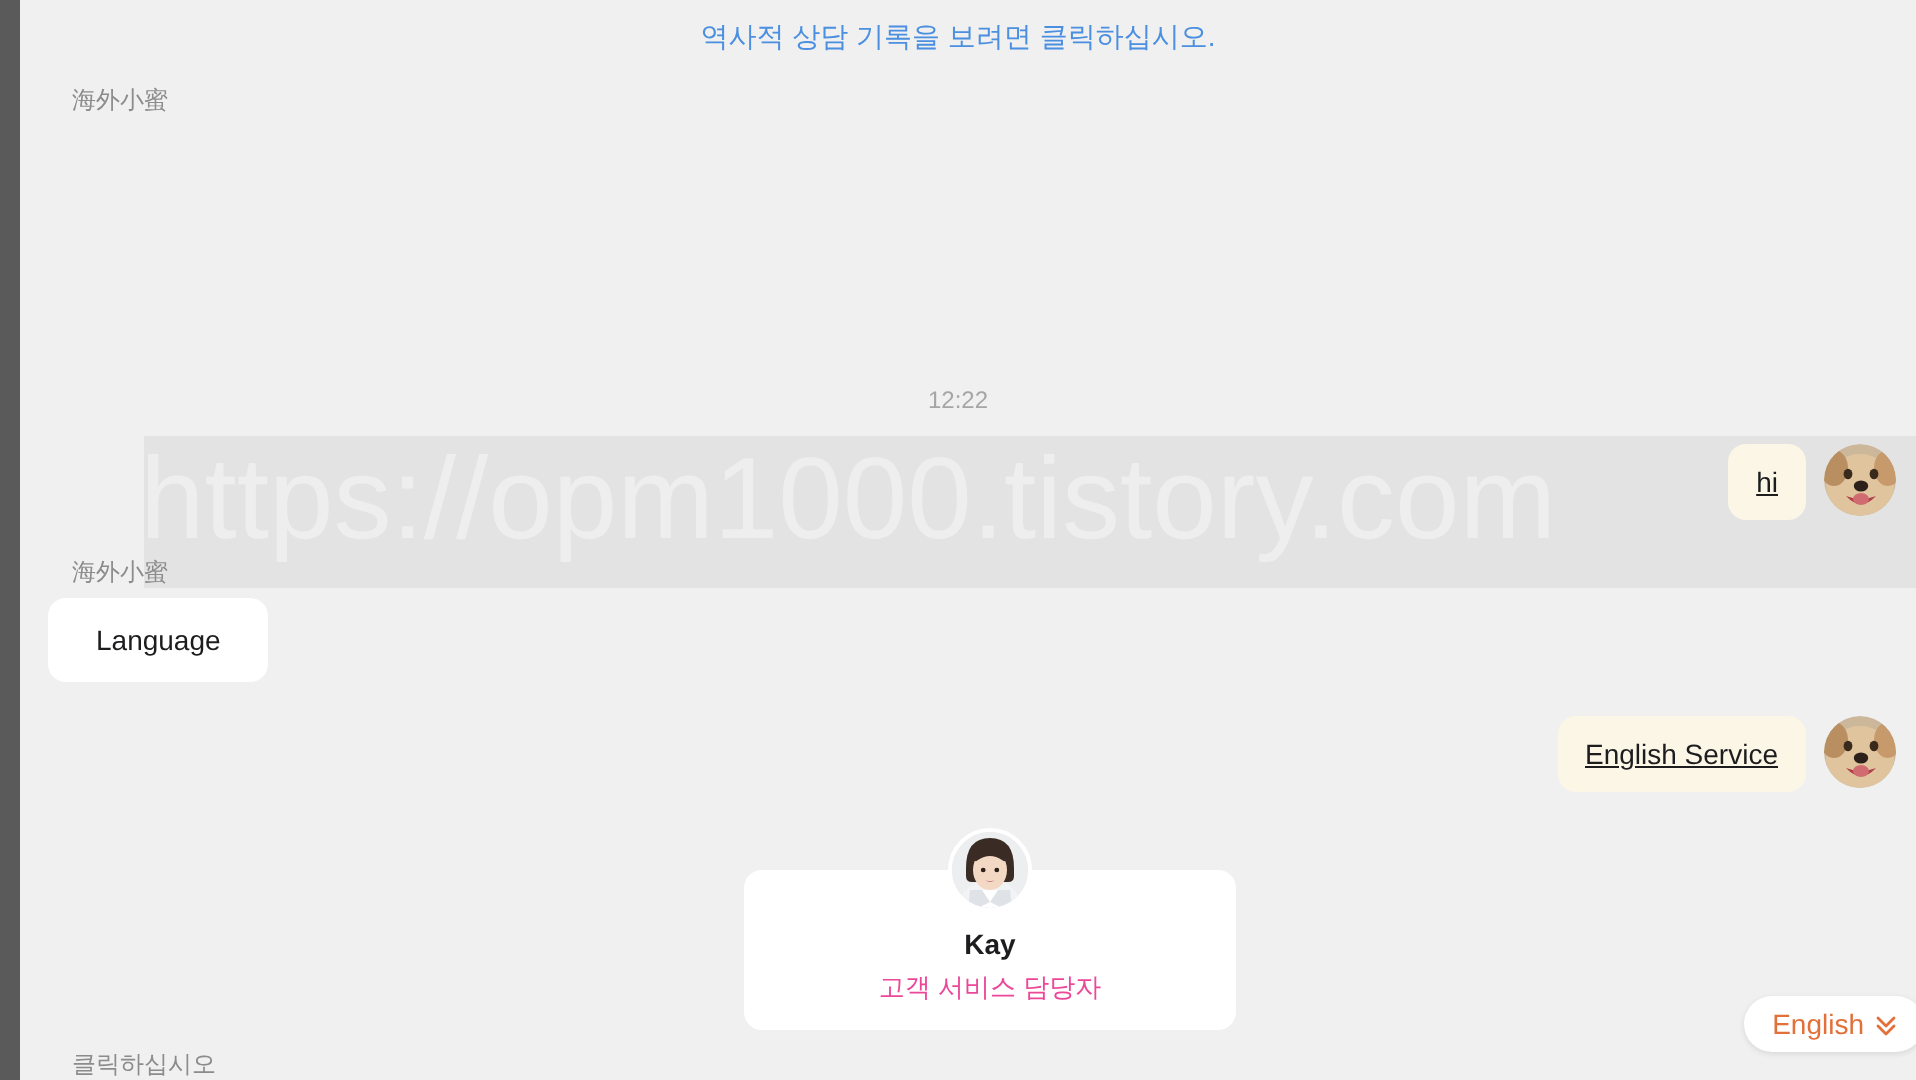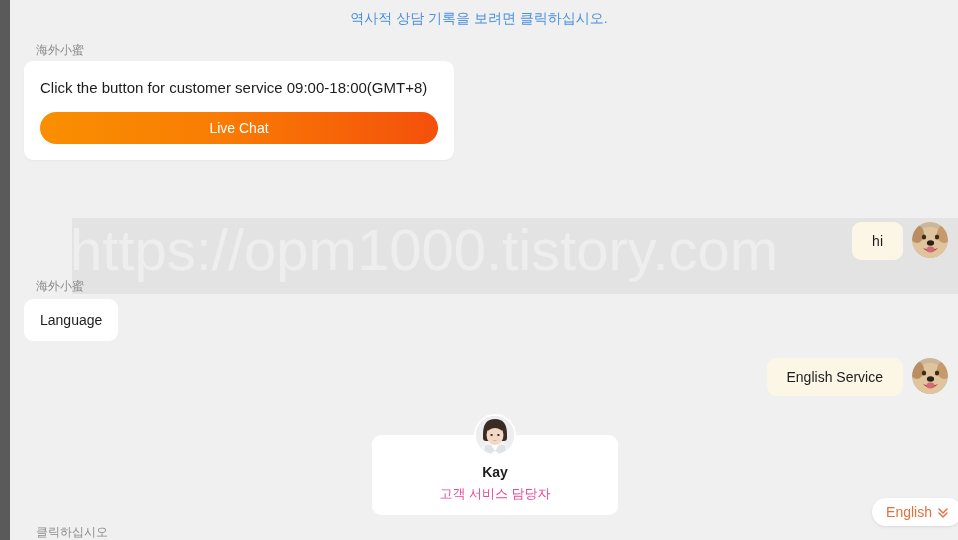--- a/index.html
+++ b/index.html
@@ -133,36 +133,37 @@
     position: absolute;
     display: flex;
     align-items: flex-start;
   }
   .msg-right-1 { right: 10px; top: 222px; }
   .msg-right-2 { right: 10px; top: 358px; }
 
   .bubble-user {
     background: #fbf6e5;
     border-radius: 9px;
-    padding: 9px 20px;
+    padding: 9px 14px;
     font-size: 14px;
     color: #1d1d1f;
     margin-right: 9px;
     max-width: 330px;
     line-height: 20px;
+    text-decoration: underline;
   }
 
   
   .bubble-bot {
     position: absolute;
     left: 24px;
     top: 299px;
     background: #ffffff;
     border-radius: 9px;
-    padding: 11px 16px;
+    padding: 11px 24px;
     font-size: 14px;
     color: #1d1d1f;
     line-height: 20px;
   }
 
   
   .avatar {
     width: 36px;
     height: 36px;
     border-radius: 50%;
@@ -239,25 +240,22 @@
 
   <div class="watermark-band"></div>
   <div class="watermark-text">https://opm1000.tistory.com</div>
 
   <div class="content">
 
     <div class="history-link">역사적 상담 기록을 보려면 클릭하십시오.</div>
 
     <div class="sender-label sender-1">海外小蜜</div>
 
-    <div class="bot-card">
-      <p class="bot-card-text">Click the button for customer service 09:00-18:00(GMT+8)</p>
-      <button class="live-chat-btn">Live Chat</button>
-    </div>
-
+
+    <div class="timestamp">12:22</div>
 
     <div class="msg-right msg-right-1">
       <div class="bubble-user">hi</div>
       <div class="avatar">
         <svg width="36" height="36" viewBox="0 0 36 36" aria-hidden="true">
           <defs>
             <clipPath id="cpA">
                 <circle cx="18" cy="18" r="18"></circle>
               </clipPath>
           </defs>

